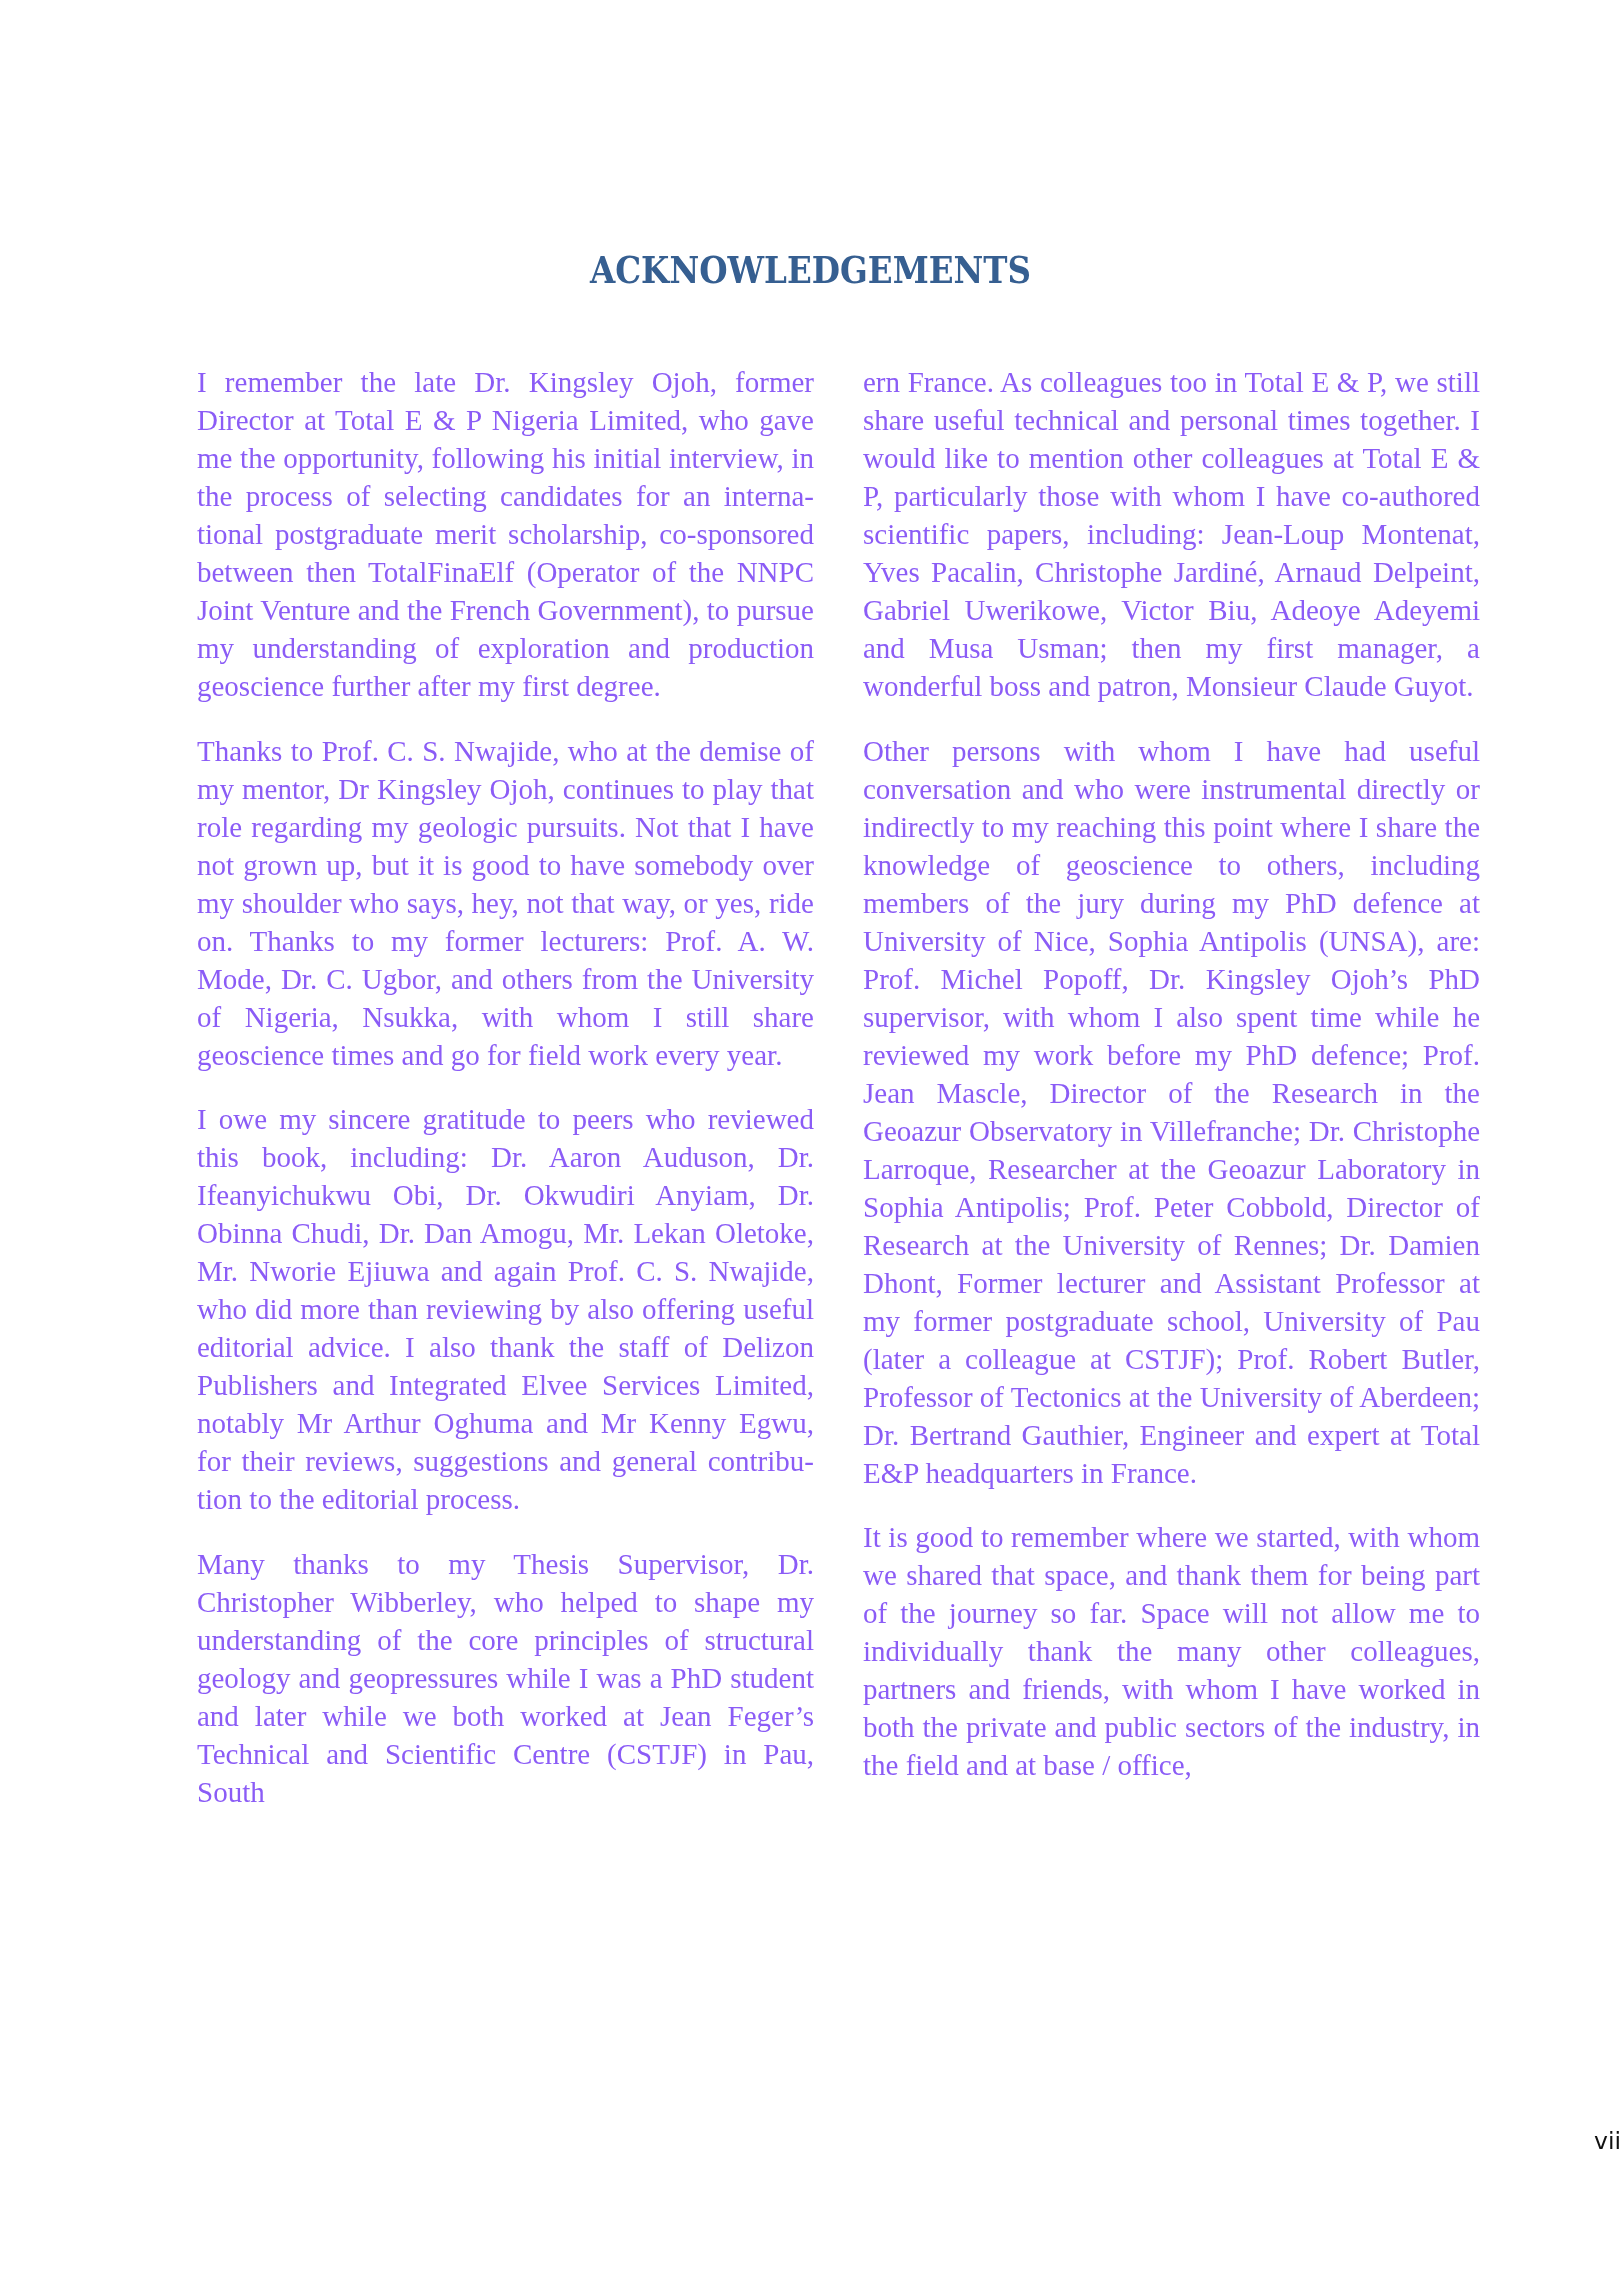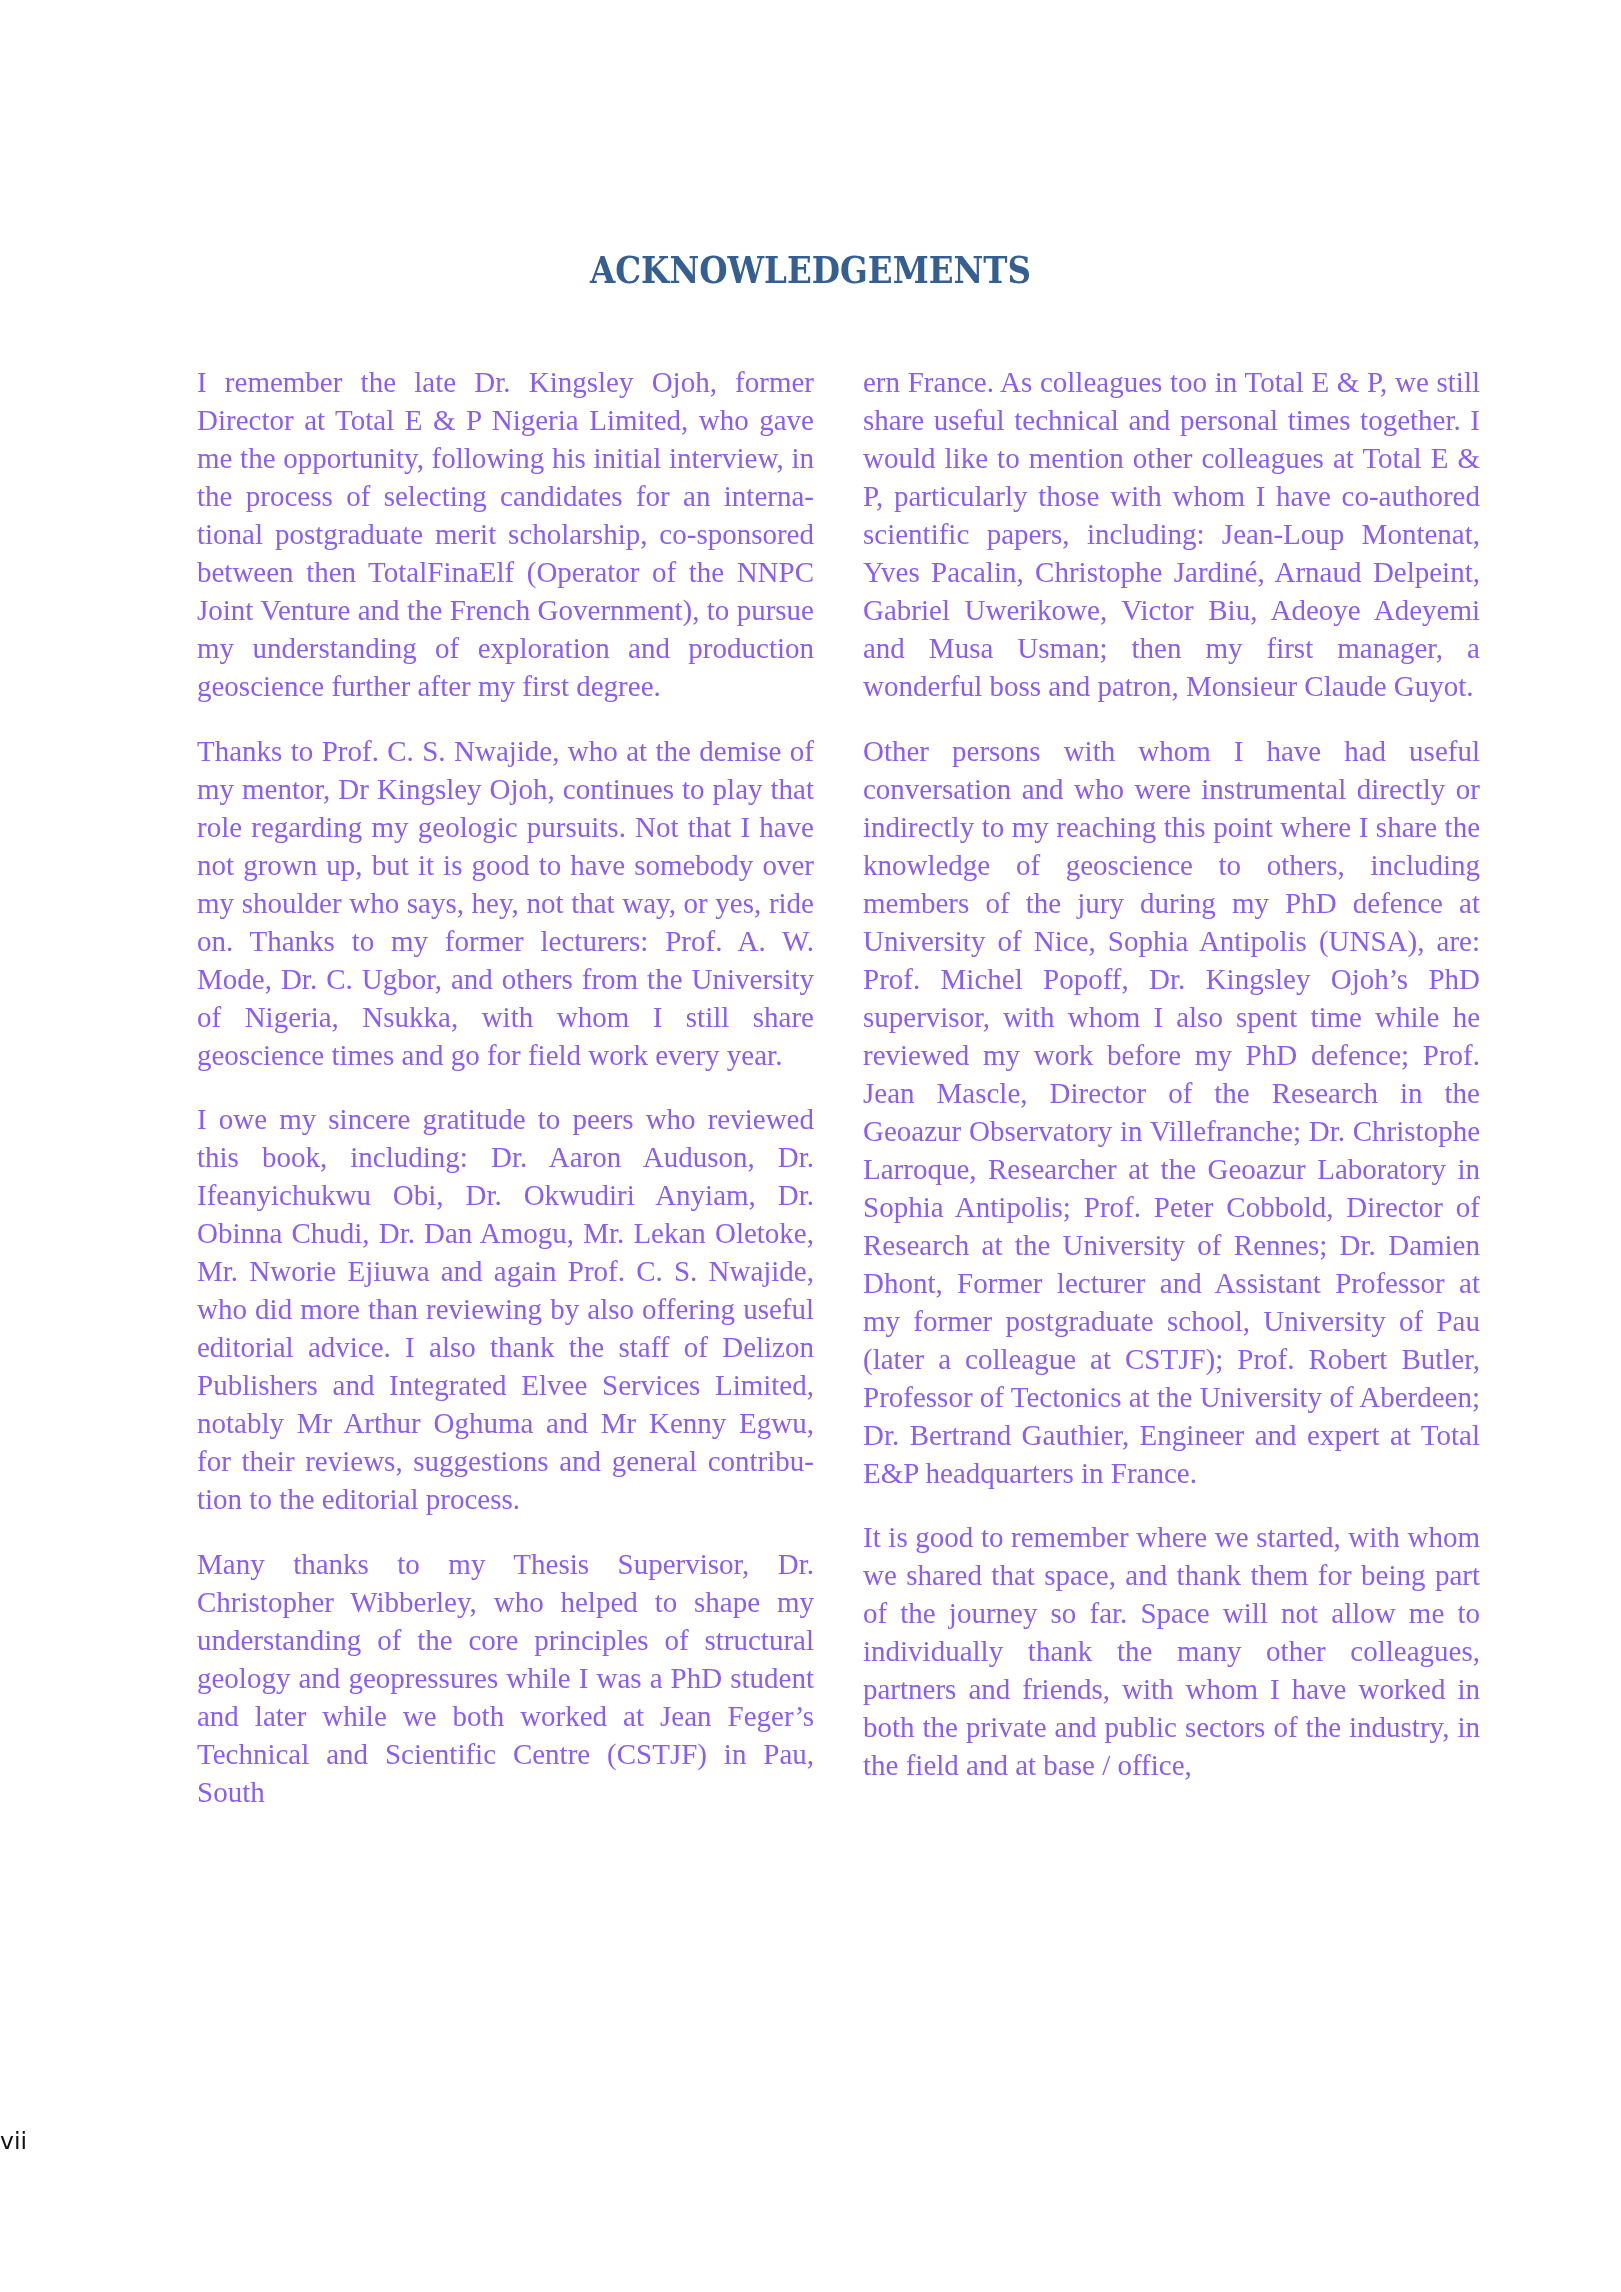--- a/index.html
+++ b/index.html
@@ -12,21 +12,21 @@
     }
     .col {
       position: absolute; top: 363px; width: 617px;
       font-family: "Liberation Serif", serif; font-size: 29px; line-height: 38px;
       color: #8b5cf6; text-align: justify; hyphens: manual;
     }
     .col.left { left: 197px; }
     .col.right { left: 863px; }
     .col p { margin: 0 0 26.5px 0; }
     .pagenum {
-      position: absolute; top: 2127px; left: 0; width: 1621px; text-align: left;
+      position: absolute; top: 2127px; left: 0; width: 1621px; text-align: right;
       font-family: "DejaVu Sans", sans-serif; font-size: 23.5px; color: #111;
     }
   </style>
 </head>
 <body>
 
 <div class="page">
   <h1 class="title">ACKNOWLEDGEMENTS</h1>
 
   <div class="col left">

